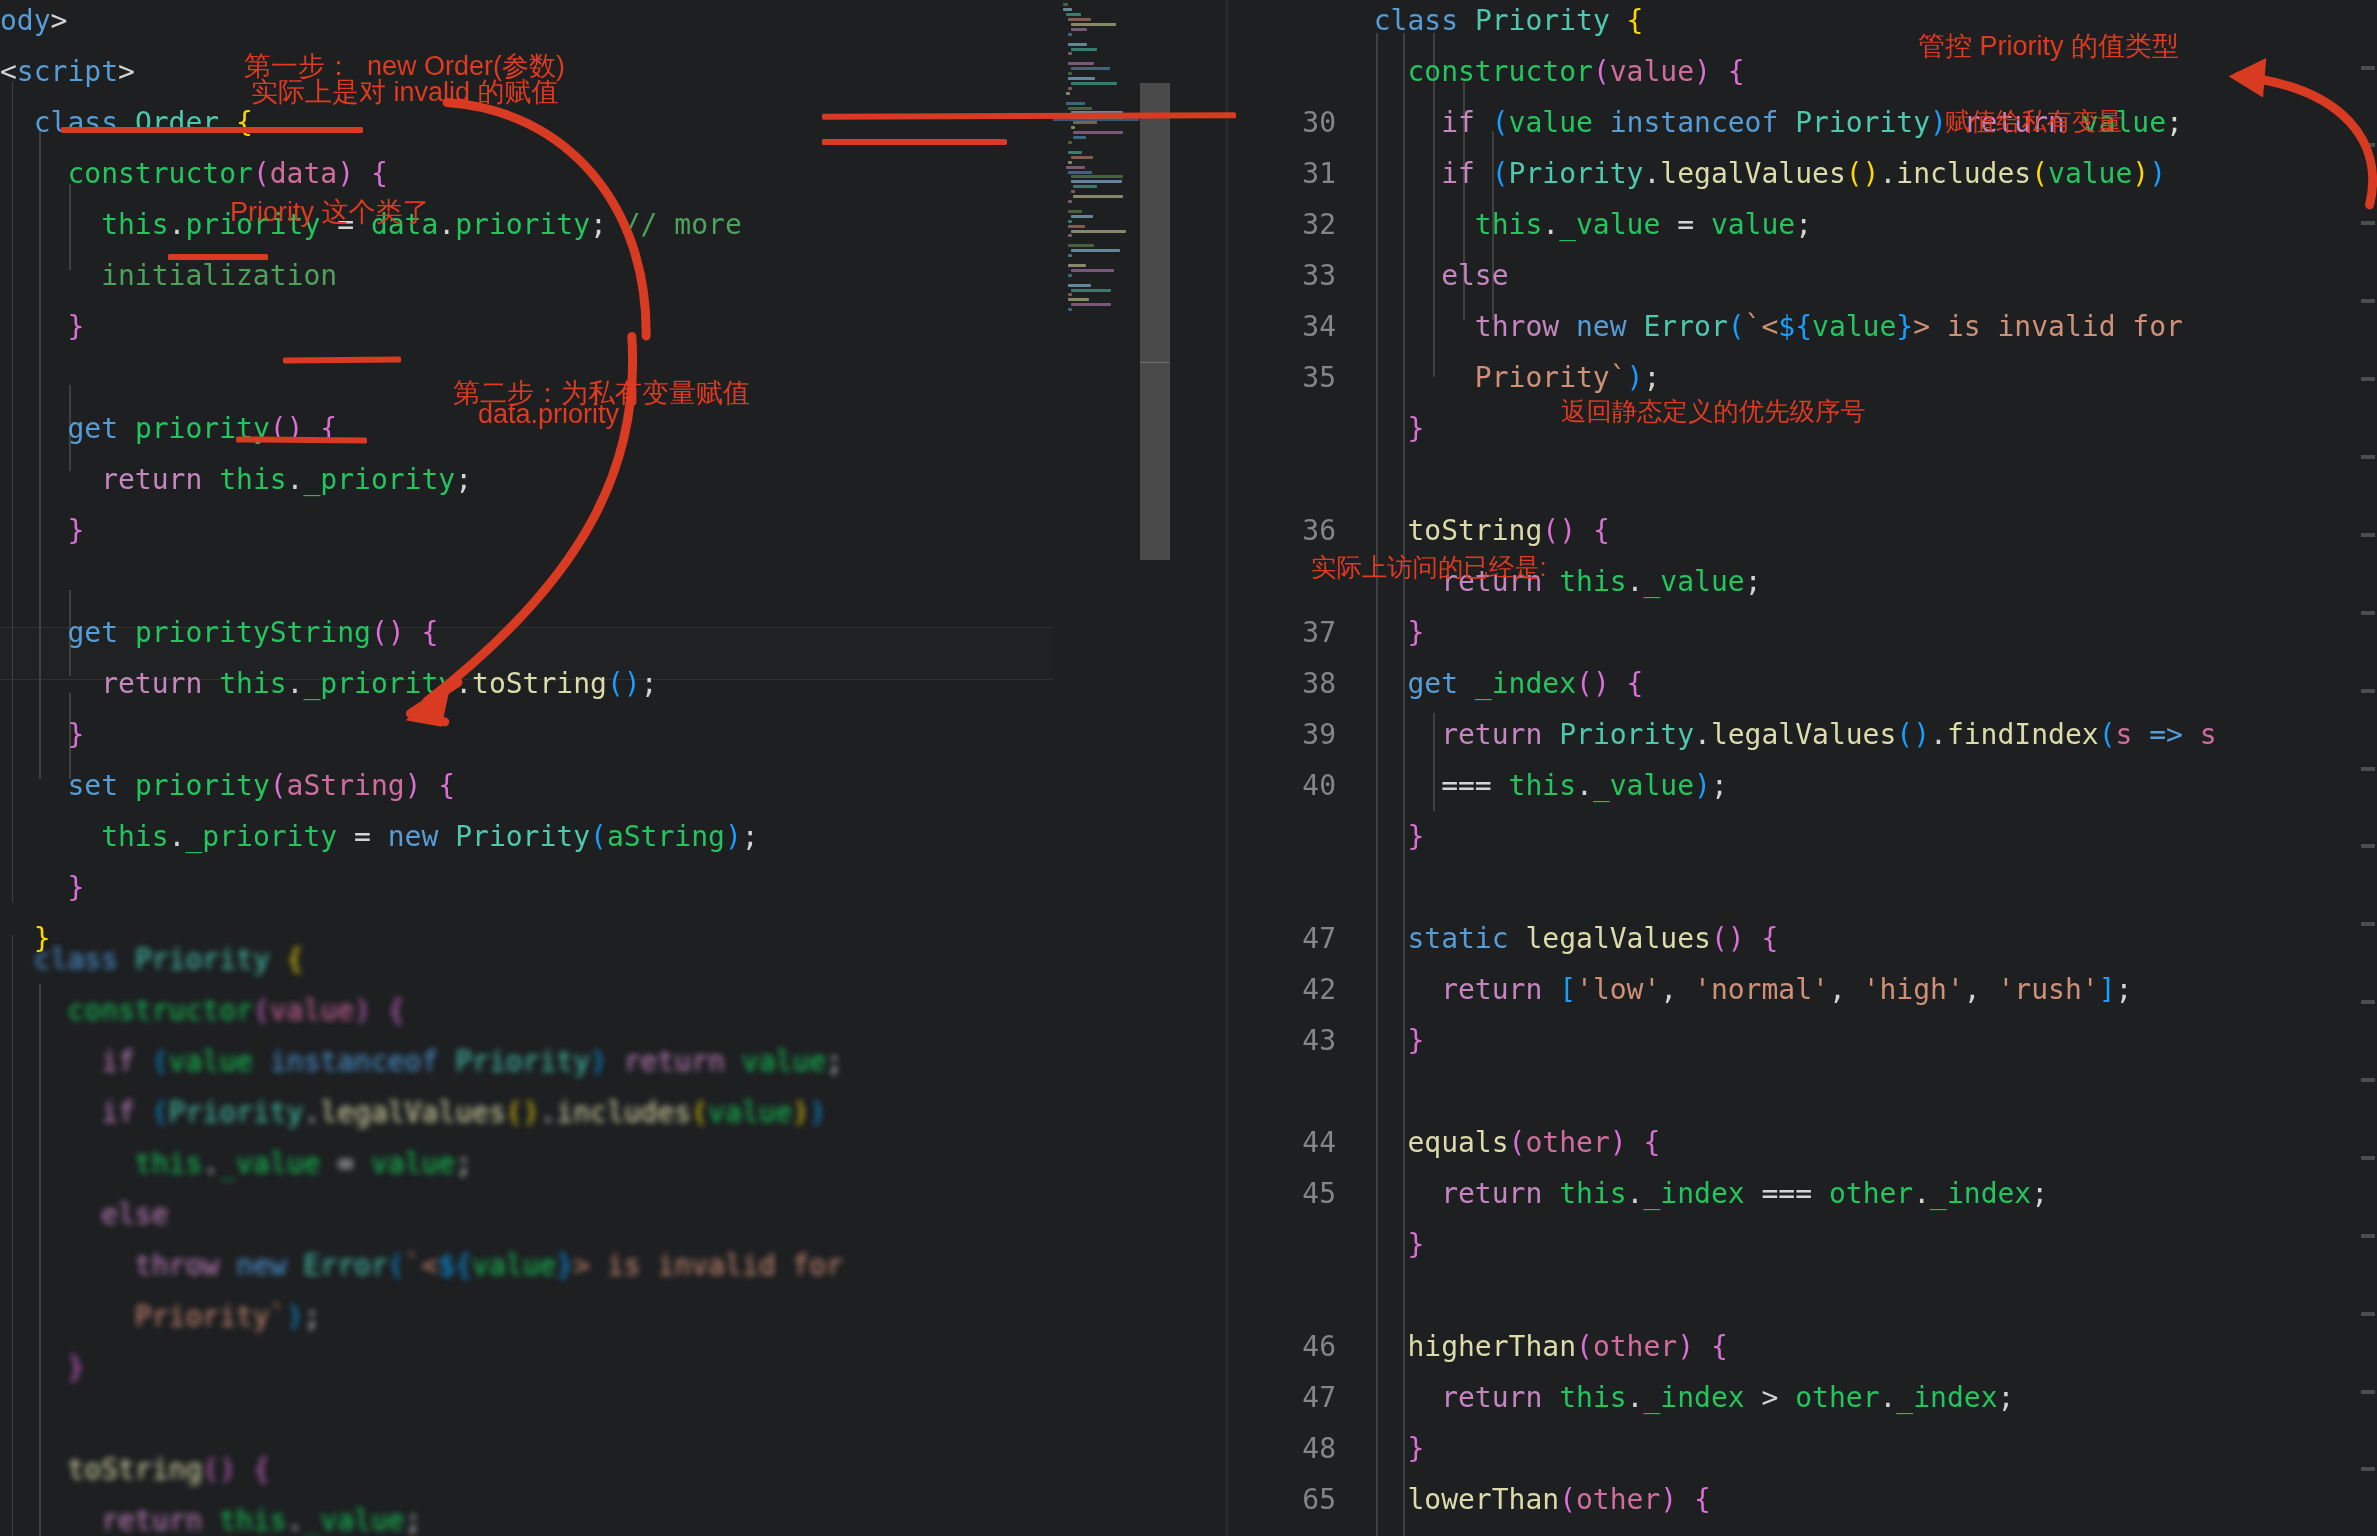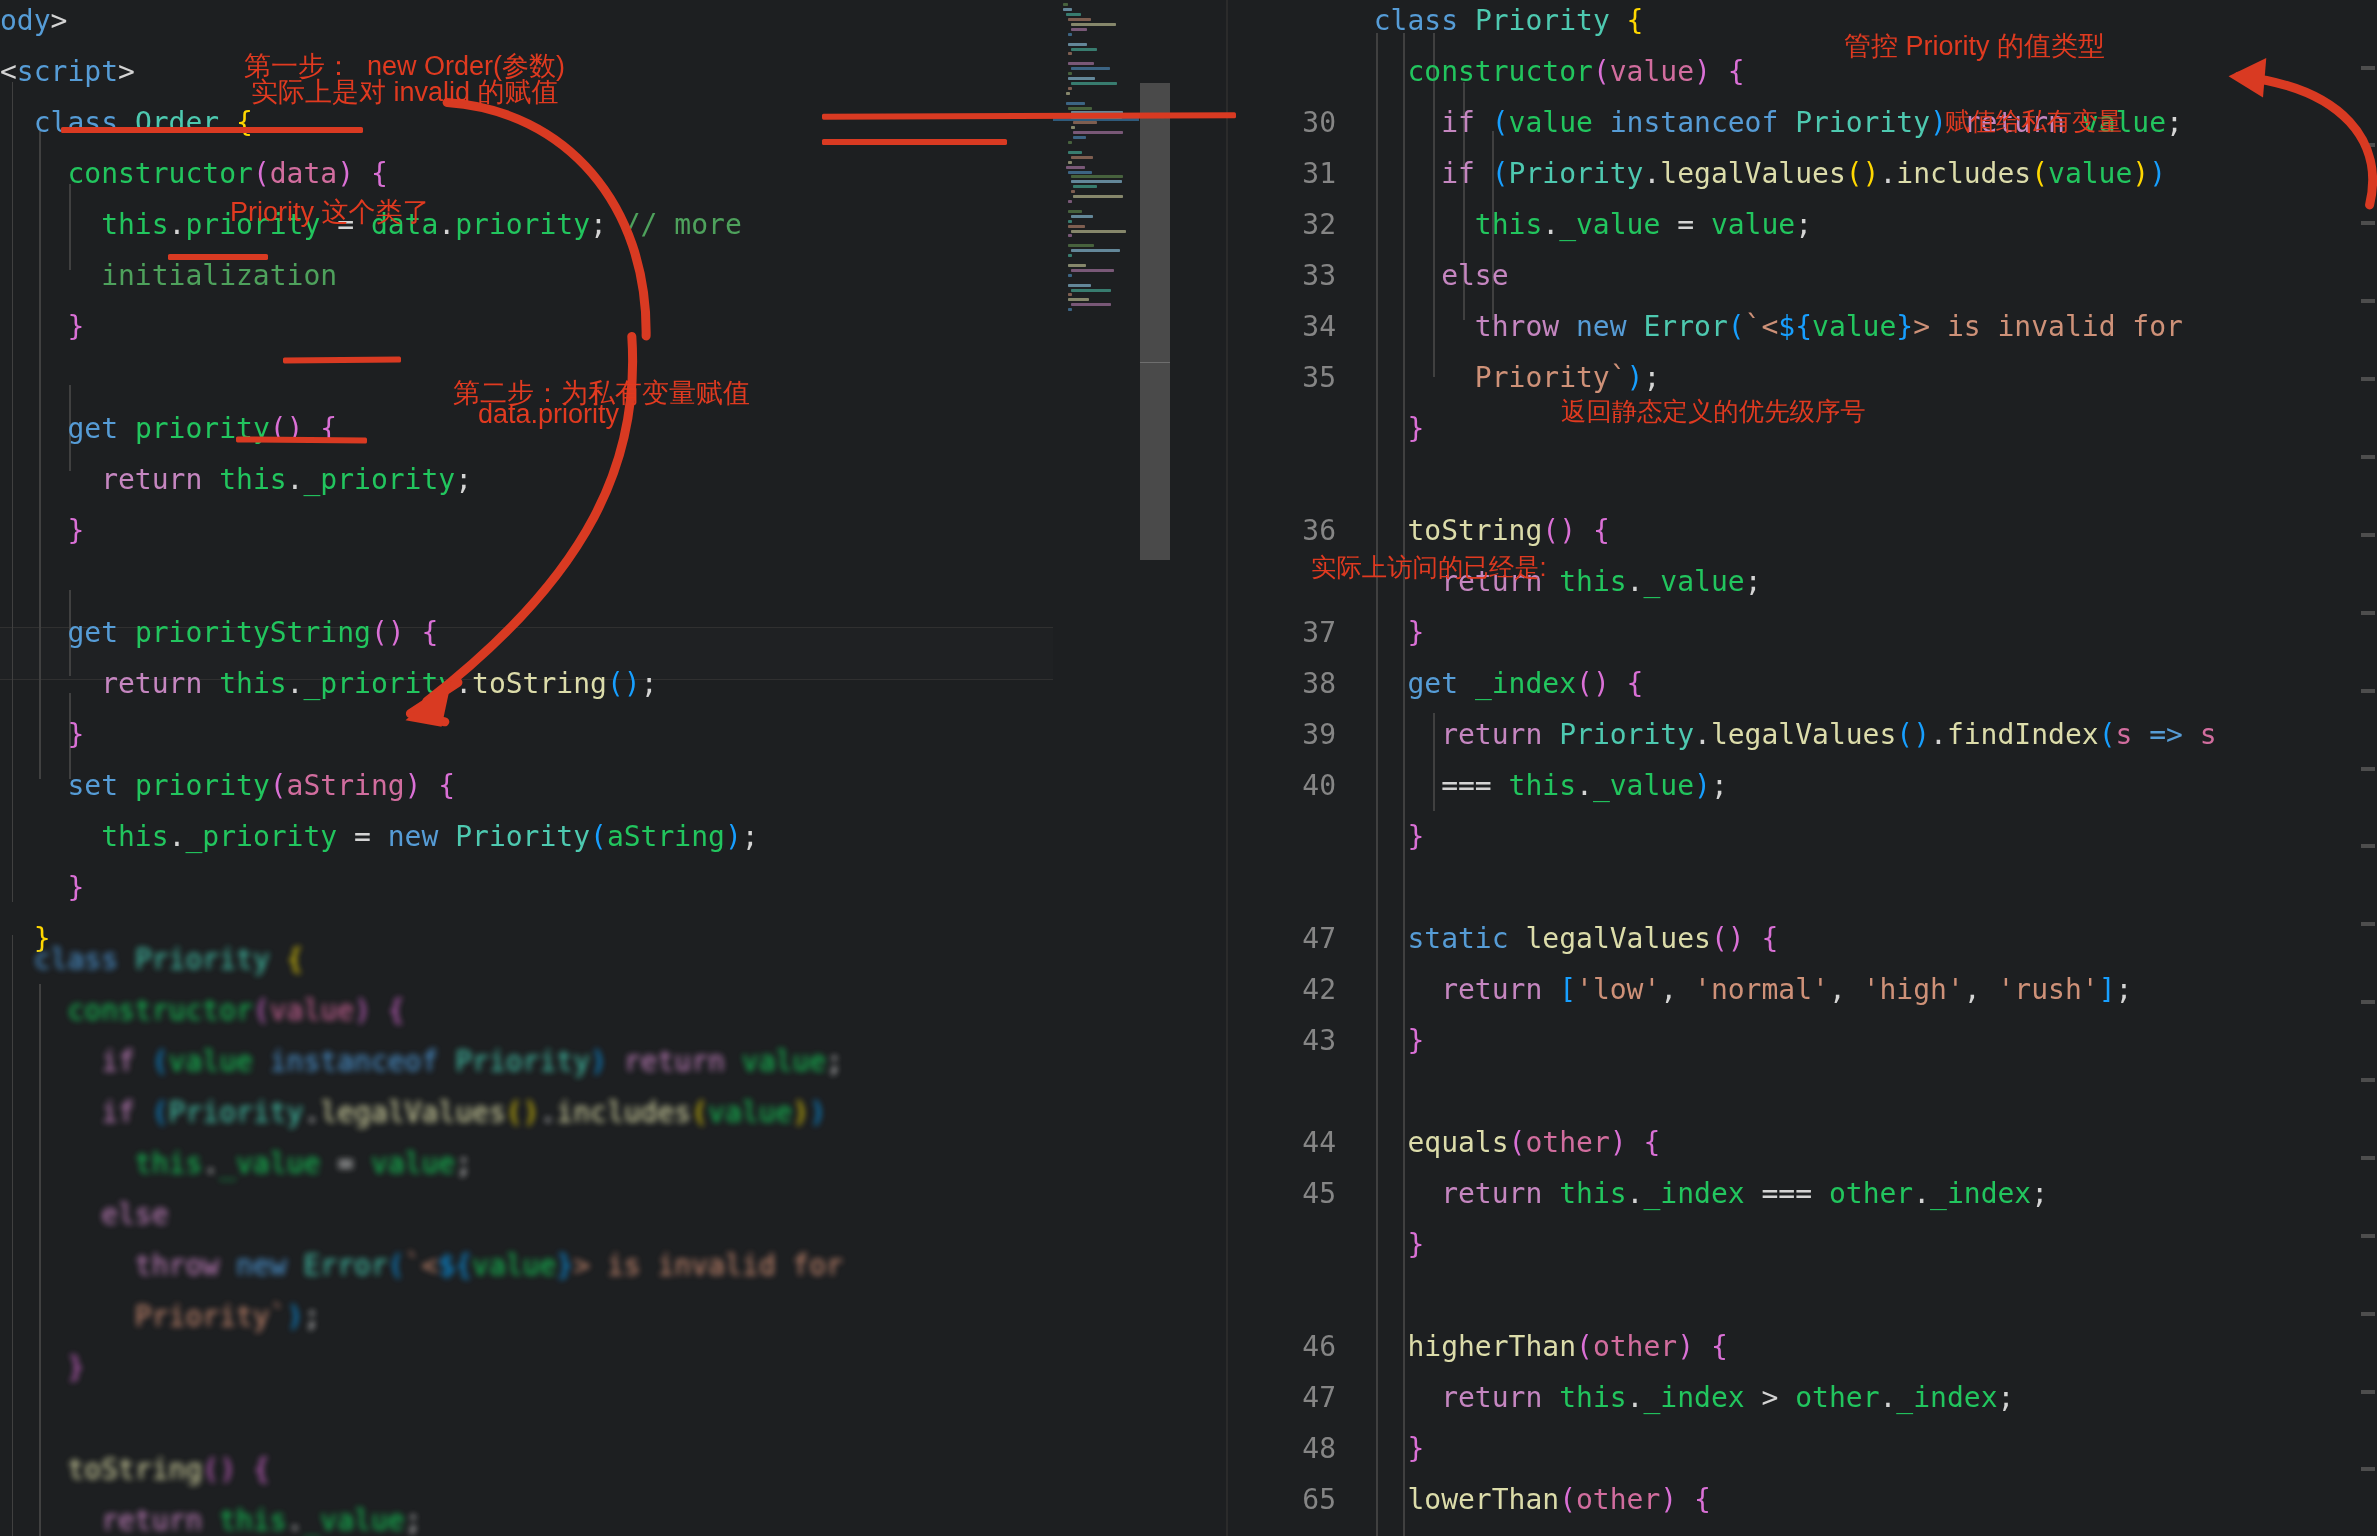--- a/index.html
+++ b/index.html
@@ -303,21 +303,21 @@
   </svg>
 
   <div class="anno" style="left:244px;top:49px;">第一步：  new Order(参数)</div>
   <div class="anno" style="left:251px;top:75px;">实际上是对 invalid 的赋值</div>
 
   <div class="anno" style="left:230px;top:195px;">Priority 这个类了</div>
 
   <div class="anno" style="left:453px;top:376px;">第二步：为私有变量赋值</div>
   <div class="anno" style="left:478px;top:397px;">data.priority</div>
 
-  <div class="anno" style="left:1844px;top:29px;">管控 Priority 的值类型</div>
+  <div class="anno" style="left:1918px;top:29px;">管控 Priority 的值类型</div>
 
   <div class="anno small" style="left:1903px;top:104px;margin-left:42px;">赋值给私有变量</div>
 
   <div class="anno small" style="left:1561px;top:394px;">返回静态定义的优先级序号</div>
 
   <div class="anno small" style="left:1311px;top:550px;">实际上访问的已经是:</div>
 
 </div>
 
 

